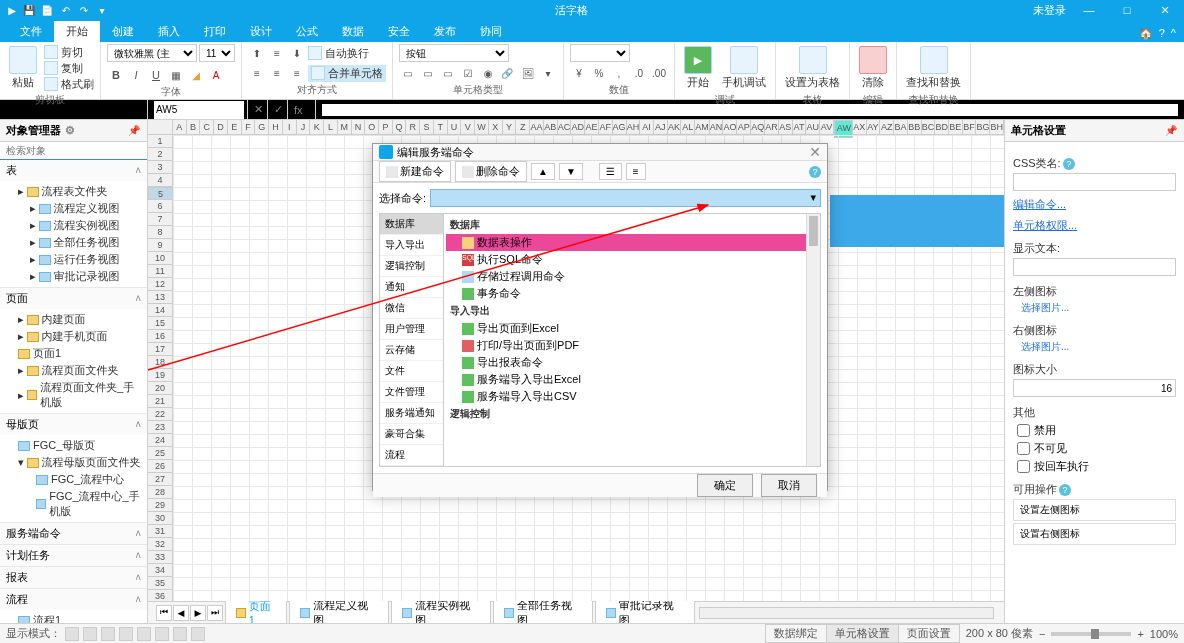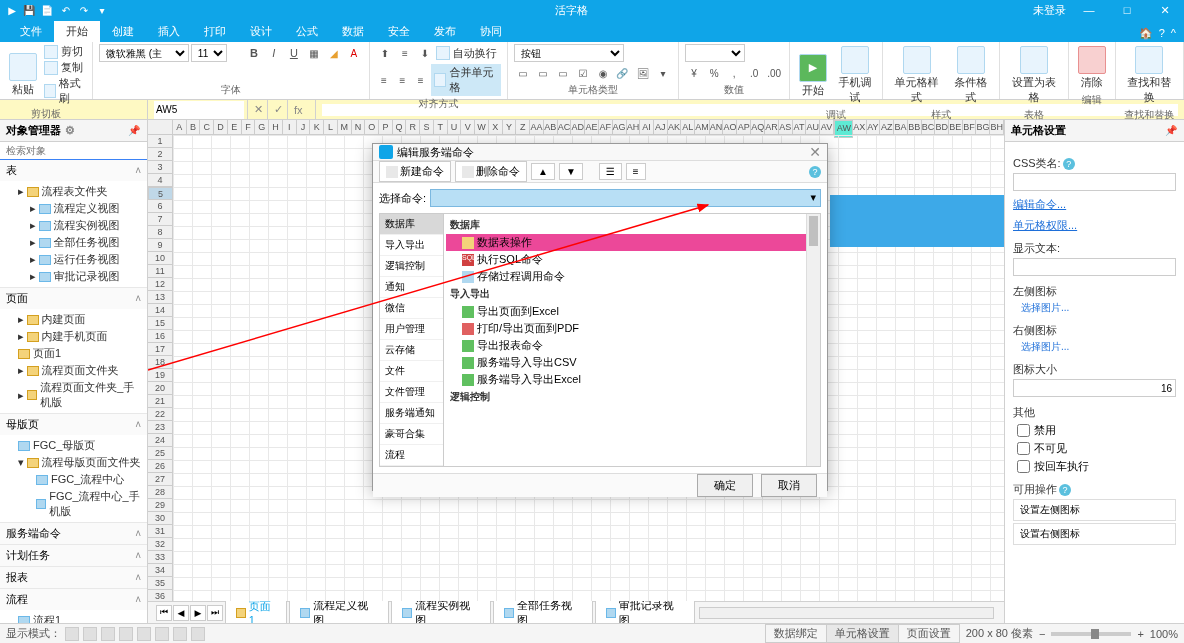--- a/index.html
+++ b/index.html
@@ -21,21 +21,21 @@
 .rbtn{display:flex;flex-direction:column;align-items:center;gap:1px;padding:2px 3px;cursor:pointer;text-align:center;font-size:10px;color:#333}
 .ricon{width:20px;height:20px;background:#e8f4fd;border:1px solid #b0d8f0;border-radius:2px}
 .ricon-lg{width:28px;height:28px}
 .ricon-play{background:#5cb85c}
 .rsmall{display:flex;flex-direction:column;gap:1px}
 .rsmall-row{display:flex;align-items:center;gap:3px;font-size:10px;color:#333;cursor:pointer}
 .rsmall-ic{width:14px;height:14px;background:#e8f4fd;border:1px solid #b0d8f0}
 .sel{height:18px;border:1px solid #ccc;font-size:10px;padding:0 2px;background:#fff}
 .fmtbar{display:flex;gap:2px}
 .fmtbtn{width:18px;height:18px;border:1px solid transparent;display:flex;align-items:center;justify-content:center;font-size:10px;cursor:pointer;color:#555}
-.formula-bar{height:20px;border-bottom:1px solid #d0d0d0;display:flex;align-items:center;background:#fef9c3}
+.formula-bar{height:20px;border-bottom:1px solid #d0d0d0;display:flex;align-items:center;background:#000000}
 .fb-box{border-right:1px solid #d0d0d0;padding:0 6px;height:100%;display:flex;align-items:center}
 .main{display:flex;height:503px}
 .leftpanel{width:148px;border-right:1px solid #d0d0d0;display:flex;flex-direction:column;background:#fff}
 .lp-header{background:#f5f5f5;border-bottom:1px solid #d0d0d0;padding:3px 6px;display:flex;align-items:center;font-weight:bold}
 .lp-search{border-bottom:1px solid #3b82f6}
 .lp-search input{width:100%;border:none;padding:3px 6px;font-size:10px;outline:none}
 .lp-body{flex:1;overflow:auto}
 .lp-section{border-bottom:1px solid #e8e8e8}
 .lp-section-h{padding:3px 6px;display:flex;align-items:center;justify-content:space-between;cursor:pointer;background:#fafafa}
 .lp-tree{padding:2px 0}
@@ -169,21 +169,21 @@
           </div>
         <div class="rsmall-row">
             <div class="rsmall-ic"></div>
             <span>格式刷</span>
           </div>
       </div>
     </div>
     <div class="rgroup-label">剪切板</div>
   </div>
   <div class="rgroup">
-    <div class="rgroup-body" style="flex-direction:row;align-items:flex-start;gap:18px">
+    <div class="rgroup-body" style="flex-direction:column;align-items:flex-start;gap:4px">
       <div style="display:flex;gap:2px">
         <select class="sel" style="width:90px"><option>微软雅黑 (主</option></select>
         <select class="sel" style="width:36px"><option>11</option></select>
       </div>
       <div class="fmtbar">
         <div class="fmtbtn">
             <b>B</b>
           </div>
         <div class="fmtbtn">
             <i>I</i>
@@ -255,33 +255,20 @@
       <div class="rbtn">
           <div class="ricon ricon-lg ricon-play" style="display:flex;align-items:center;justify-content:center;color:#fff">▶</div>
           <span>开始</span>
         </div>
       <div class="rbtn">
           <div class="ricon ricon-lg"></div>
           <span>手机调试</span>
         </div>
     </div>
     <div class="rgroup-label">调试</div>
-  </div>
-  <div class="rgroup">
-    <div class="rgroup-body">
-      <div class="rbtn">
-          <div class="ricon ricon-lg"></div>
-          <span>单元格样式</span>
-        </div>
-      <div class="rbtn">
-          <div class="ricon ricon-lg"></div>
-          <span>条件格式</span>
-        </div>
-    </div>
-    <div class="rgroup-label">样式</div>
   </div>
   <div class="rgroup">
     <div class="rgroup-body">
       <div class="rbtn">
           <div class="ricon ricon-lg"></div>
           <span>设置为表格</span>
         </div>
     </div>
     <div class="rgroup-label">表格</div>
   </div>
@@ -731,40 +718,44 @@
                 <span>数据表操作</span>
               </div>
             <div class="dlg-tree-item">
                 <span class="dlg-tree-ic" style="background:#d04040;color:#fff;font-size:7px;text-align:center">SQL</span>
                 <span>执行SQL命令</span>
               </div>
             <div class="dlg-tree-item">
                 <span class="dlg-tree-ic" style="background:#b0d8f0"></span>
                 <span>存储过程调用命令</span>
               </div>
+            <div class="dlg-tree-item">
+                <span class="dlg-tree-ic" style="background:#60c060"></span>
+                <span>事务命令</span>
+              </div>
             <div class="dlg-tree-h">导入导出</div>
             <div class="dlg-tree-item">
                 <span class="dlg-tree-ic" style="background:#60c060"></span>
                 <span>导出页面到Excel</span>
               </div>
             <div class="dlg-tree-item">
                 <span class="dlg-tree-ic" style="background:#e06060"></span>
                 <span>打印/导出页面到PDF</span>
               </div>
             <div class="dlg-tree-item">
                 <span class="dlg-tree-ic" style="background:#60c060"></span>
                 <span>导出报表命令</span>
               </div>
             <div class="dlg-tree-item">
                 <span class="dlg-tree-ic" style="background:#60c060"></span>
-                <span>服务端导入导出CSV</span>
+                <span>服务端导入导出Excel</span>
               </div>
             <div class="dlg-tree-item">
                 <span class="dlg-tree-ic" style="background:#60c060"></span>
-                <span>服务端导入导出Excel</span>
+                <span>服务端导入导出CSV</span>
               </div>
             <div class="dlg-tree-h">逻辑控制</div>
             <div style="position:absolute;right:0;top:0;bottom:0;width:14px;background:#f0f0f0;border-left:1px solid #ddd">
                 <div style="position:absolute;top:2px;left:2px;right:2px;height:30px;background:#c0c0c0"></div>
               </div>
           </div>
         </div>
       </div>
     </div>
     <div class="dlg-footer">

